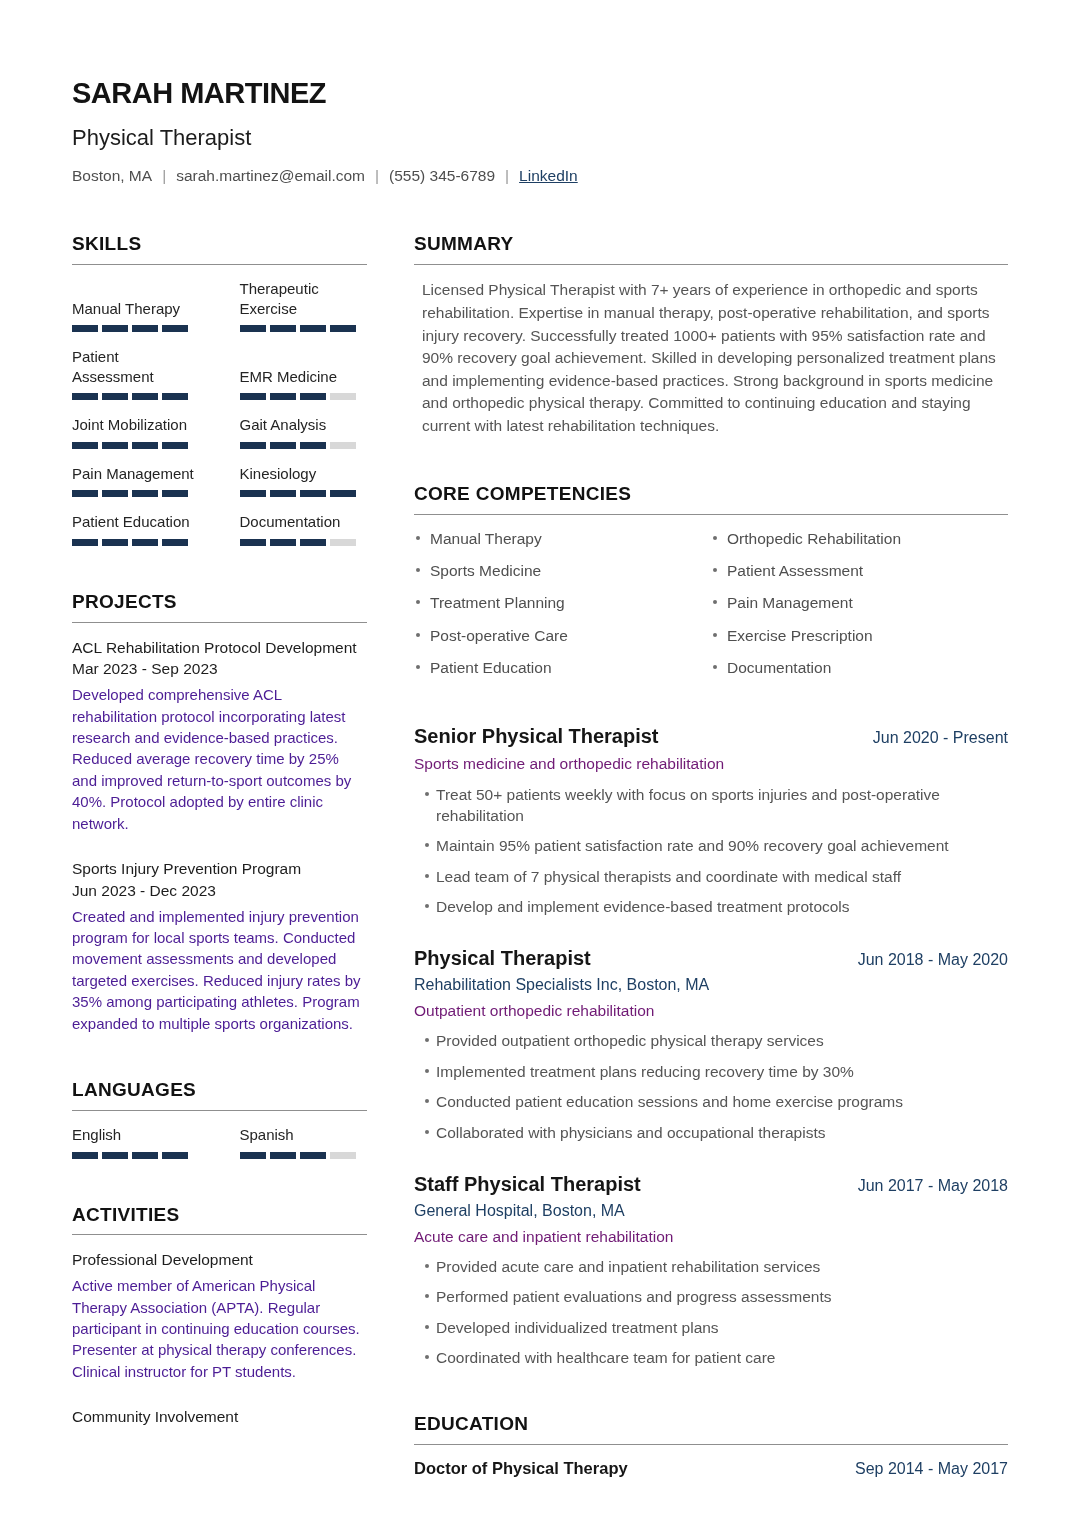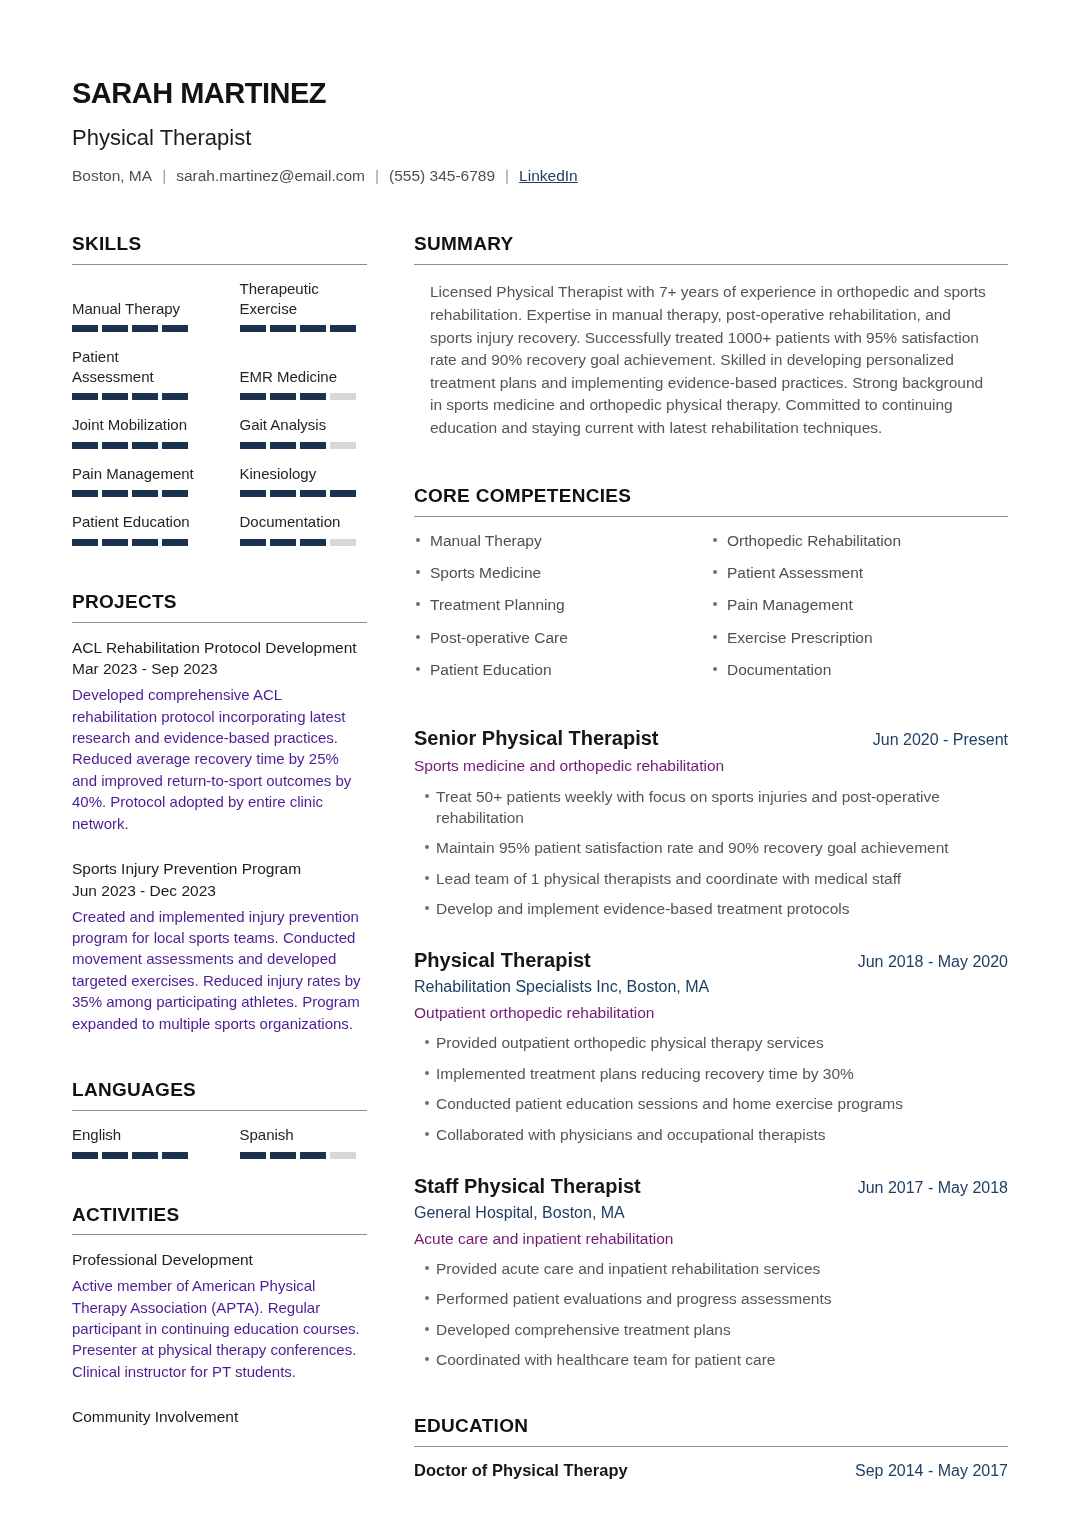--- a/index.html
+++ b/index.html
@@ -33,21 +33,21 @@
   .skill-label{font-size:15px;color:#242424;line-height:1.3;margin-bottom:7px;}
   .bar{display:flex;gap:4px;}
   .bar-seg{width:26px;height:7px;background:#d8d8d8;}
   .bar-seg.filled{background:#1a3250;}
   
   .v-list > * + *{margin-top:24px;}
   .item-title{font-size:15.5px;color:#1d1d1d;line-height:1.4;}
   .item-dates{font-size:15.5px;color:#1d1d1d;line-height:1.4;}
   .body-text{font-size:15px;color:#4c1d95;line-height:1.43;margin:4px 0 0 0;}
   
-  .summary-text{font-size:15.5px;color:#555555;line-height:1.46;margin:16px;}
+  .summary-text{font-size:15.5px;color:#555555;line-height:1.46;margin:8px;}
   
   .comp-grid{
     display:grid;grid-template-rows:repeat(5,auto);grid-auto-flow:column;grid-auto-columns:1fr;
     row-gap:13px;list-style:none;margin:0;padding:0;
   }
   .comp-item{position:relative;padding-left:16px;font-size:15.5px;color:#4f4f4f;line-height:1.25;}
   .comp-item::before{content:'';position:absolute;left:2px;top:7px;width:4px;height:4px;border-radius:50%;background:#6f6f6f;}
   
   .jobs > * + *{margin-top:28px;}
   .job-head{display:flex;justify-content:space-between;align-items:baseline;gap:12px;}
@@ -260,21 +260,21 @@
         <div class="jobs">
             <article class="job">
             <div class="job-head">
               <h3 class="job-t">Senior Physical Therapist</h3>
               <span class="job-dates navy">Jun 2020 - Present</span>
             </div>
             <div class="job-desc">Sports medicine and orthopedic rehabilitation</div>
             <ul class="bullets">
                 <li>Treat 50+ patients weekly with focus on sports injuries and post-operative rehabilitation</li>
                 <li>Maintain 95% patient satisfaction rate and 90% recovery goal achievement</li>
-                <li>Lead team of 1 physical therapists and coordinate with medical staff</li>
+                <li>Lead team of 7 physical therapists and coordinate with medical staff</li>
                 <li>Develop and implement evidence-based treatment protocols</li>
               </ul>
           </article>
             <article class="job">
             <div class="job-head">
               <h3 class="job-t">Physical Therapist</h3>
               <span class="job-dates navy">Jun 2018 - May 2020</span>
             </div>
             <div class="company navy">Rehabilitation Specialists Inc, Boston, MA</div>
             <div class="job-desc">Outpatient orthopedic rehabilitation</div>
@@ -288,21 +288,21 @@
             <article class="job">
             <div class="job-head">
               <h3 class="job-t">Staff Physical Therapist</h3>
               <span class="job-dates navy">Jun 2017 - May 2018</span>
             </div>
             <div class="company navy">General Hospital, Boston, MA</div>
             <div class="job-desc">Acute care and inpatient rehabilitation</div>
             <ul class="bullets">
                 <li>Provided acute care and inpatient rehabilitation services</li>
                 <li>Performed patient evaluations and progress assessments</li>
-                <li>Developed comprehensive treatment plans</li>
+                <li>Developed individualized treatment plans</li>
                 <li>Coordinated with healthcare team for patient care</li>
               </ul>
           </article>
           </div>
       </section>
 
       <section>
         <h2 class="sec-h">EDUCATION</h2>
         <div class="v-list">
             <div class="edu-row">

